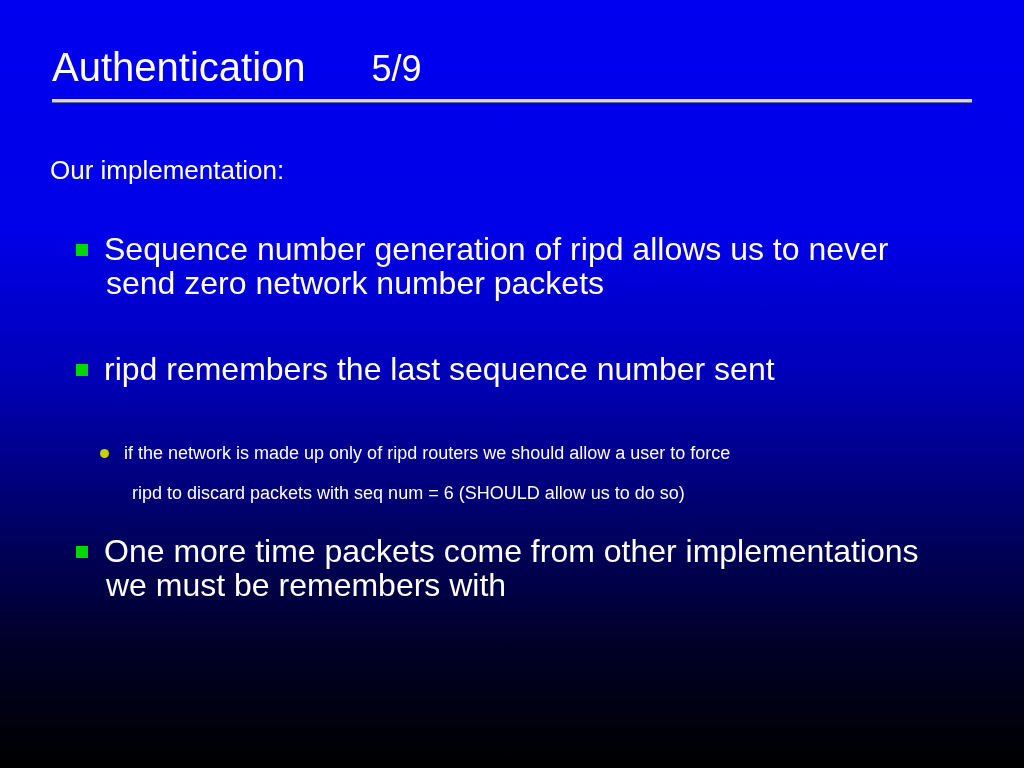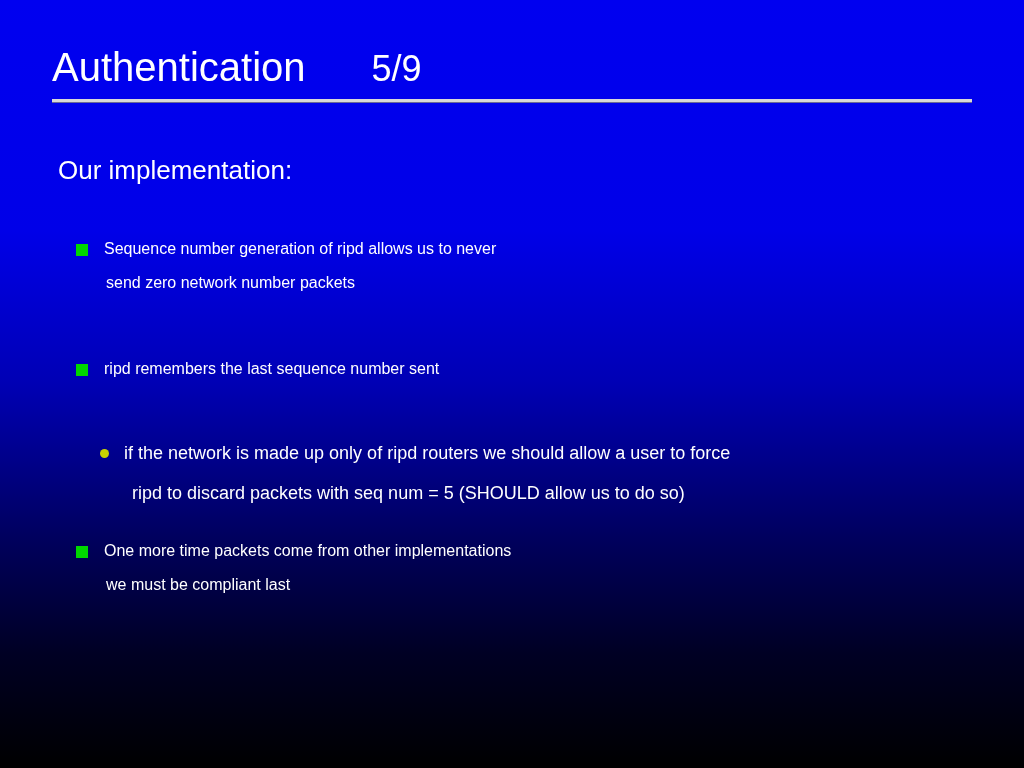--- a/index.html
+++ b/index.html
@@ -50,35 +50,35 @@
     position: absolute;
     left: 52px;
     top: 99px;
     width: 920px;
     height: 3px;
     background: #d8d8d8;
     box-shadow: 0 1px 0 #6a6a95;
   }
   .intro {
     position: absolute;
-    left: 58px;
+    left: 50px;
     top: 155px;
     font-size: 26px;
     color: #ffffff;
   }
   .bullets {
     position: absolute;
     left: 76px;
     top: 232px;
     width: 900px;
   }
   .b1 {
     position: relative;
     color: #ffffff;
-    font-size: 16px;
+    font-size: 32px;
     line-height: 34px;
     padding-left: 28px;
     margin-bottom: 0;
   }
   .b1 .marker {
     position: absolute;
     left: 0;
     top: 12px;
     width: 12px;
     height: 12px;
@@ -144,25 +144,25 @@
     <div class="b1">
       <span class="marker"></span>
       <span class="text">ripd remembers the last sequence number sent</span>
     </div>
 
     <div class="gap-b"></div>
 
     <div class="b2">
       <span class="marker2"></span>
       <span class="text">if the network is made up only of ripd routers we should allow a user to force</span>
-      <span class="sub2">ripd to discard packets with seq num = 5 (SHOULD allow us to do so)</span>
+      <span class="sub2">ripd to discard packets with seq num = 6 (SHOULD allow us to do so)</span>
     </div>
 
     <div class="gap-c"></div>
 
     <div class="b1">
       <span class="marker"></span>
       <span class="text">One more time packets come from other implementations</span>
-      <span class="line2">we must be compliant last</span>
+      <span class="line2">we must be remembers with</span>
     </div>
 
   </div>
 </div>
 
 </body></html>

